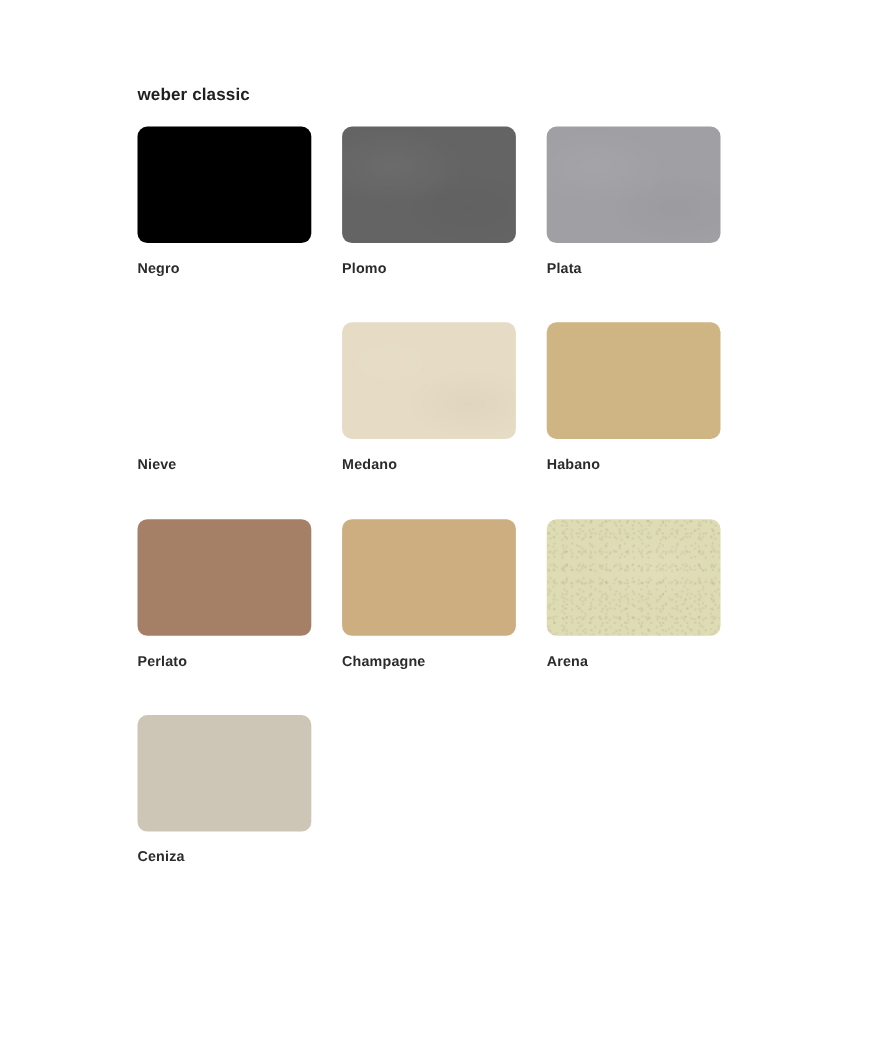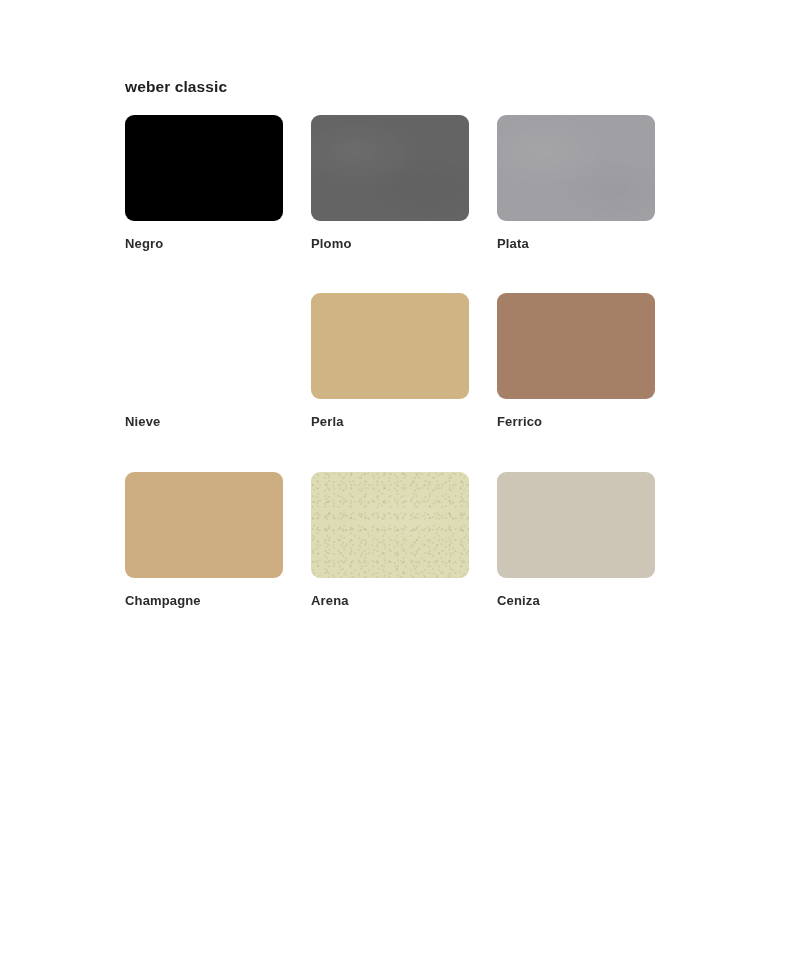--- a/index.html
+++ b/index.html
@@ -131,26 +131,30 @@
         </div>
         <div class="swatch-cell">
           <div class="swatch-chip mottle" style="background-color: rgb(160, 160, 164);"></div>
           <div class="swatch-label">Plata</div>
         </div>
         <div class="swatch-cell">
           <div class="swatch-chip" style="background-color: rgb(255, 255, 255);"></div>
           <div class="swatch-label">Nieve</div>
         </div>
         <div class="swatch-cell">
+          <div class="swatch-chip mottle" style="background-color: rgb(230, 220, 197);"></div>
+          <div class="swatch-label">Medano</div>
+        </div>
+        <div class="swatch-cell">
           <div class="swatch-chip" style="background-color: rgb(206, 181, 131);"></div>
-          <div class="swatch-label">Perla</div>
+          <div class="swatch-label">Habano</div>
         </div>
         <div class="swatch-cell">
           <div class="swatch-chip" style="background-color: rgb(166, 127, 103);"></div>
-          <div class="swatch-label">Ferrico</div>
+          <div class="swatch-label">Perlato</div>
         </div>
         <div class="swatch-cell">
           <div class="swatch-chip" style="background-color: rgb(205, 174, 128);"></div>
           <div class="swatch-label">Champagne</div>
         </div>
         <div class="swatch-cell">
           <div class="swatch-chip grain" style="background-color: rgb(222, 220, 180);"></div>
           <div class="swatch-label">Arena</div>
         </div>
         <div class="swatch-cell">

